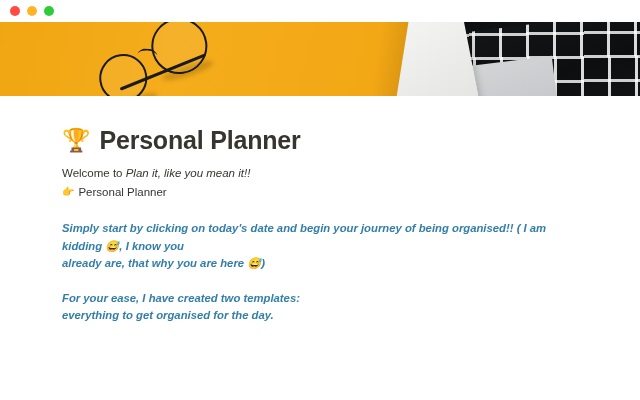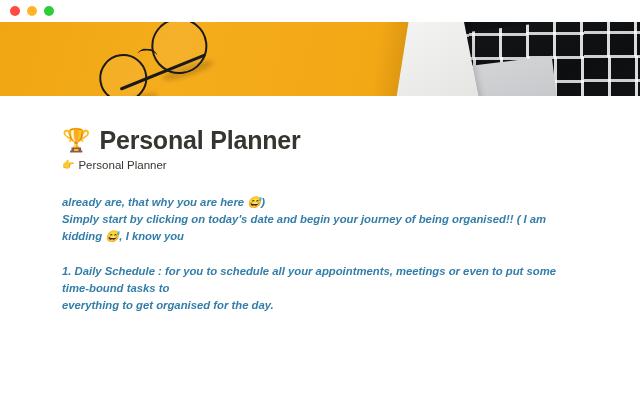--- a/index.html
+++ b/index.html
@@ -232,30 +232,33 @@
     </div>
   </div>
 
   <div class="page">
 
     <div class="page-title">
       <span class="title-emoji">🏆</span>
       <span>Personal Planner</span>
     </div>
 
+    <div class="welcome">
+      <span>Welcome to </span><em>Plan it, like you mean it!!</em>
+    </div>
 
     <div class="sub-line">
       <span class="sub-emoji">👉</span>
       <span>Personal Planner</span>
     </div>
 
     <div class="blue-block b1">
+      <span class="blue-line">Simply start by clicking on today's date and begin your journey of being organised!! ( I am kidding 😅, I know you</span>
       <span class="blue-line">already are, that why you are here 😅)</span>
-      <span class="blue-line">Simply start by clicking on today's date and begin your journey of being organised!! ( I am kidding 😅, I know you</span>
     </div>
 
     <div class="blue-block b2">
-      <span class="blue-line">1. Daily Schedule : for you to schedule all your appointments, meetings or even to put some time-bound tasks to</span>
+      <span class="blue-line">For your ease, I have created two templates:</span>
       <span class="blue-line">everything to get organised for the day.</span>
     </div>
 
   </div>
 </div>
 
 </body></html>

